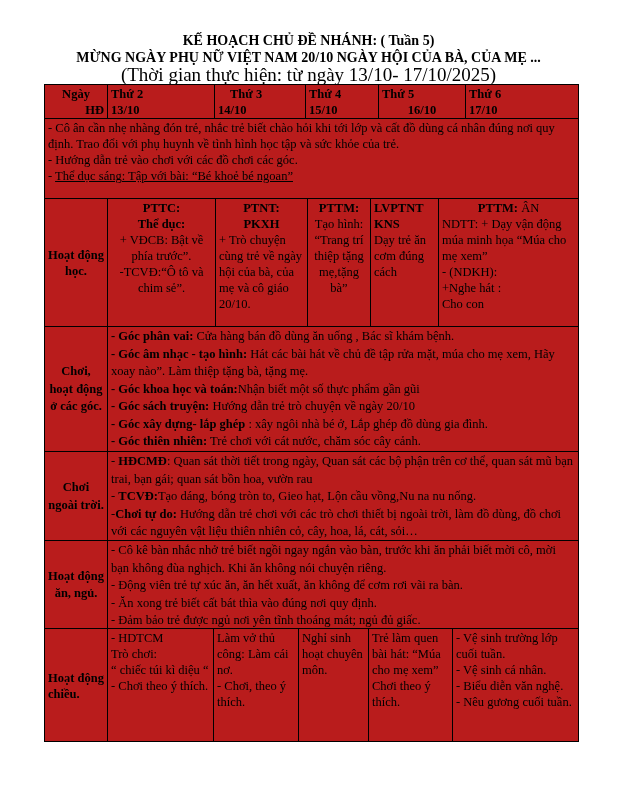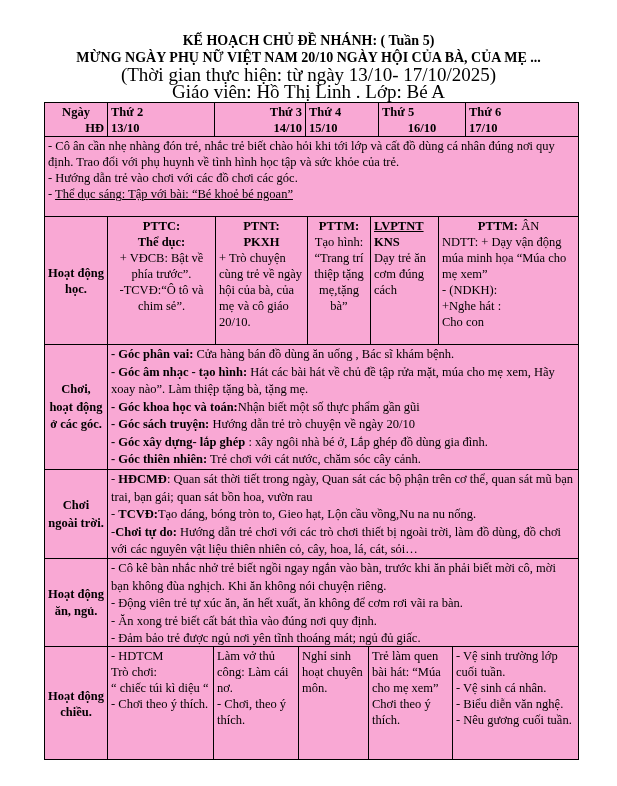--- a/index.html
+++ b/index.html
@@ -5,23 +5,23 @@
   html,body { margin:0; padding:0; background:#e8e8e8; }
   .page {
     width:617px; height:786px; margin:0 auto; background:#ffffff;
     font-family:"Liberation Serif","DejaVu Serif",serif; color:#000;
     position:relative; overflow:hidden;
   }
   .titles { padding-top:32px; text-align:center; }
   .title-main { font-size:14px; font-weight:bold; line-height:17px; }
   .title-sub  { font-size:19px; line-height:17px; }
   .tbl {
-    position:absolute; left:44px; top:102px; width:533px;
+    position:absolute; left:44px; top:84px; width:533px;
     border:1px solid #000; font-size:12.5px; line-height:16px;
-    background:#f9a8d4;
+    background:#b91c1c;
   }
   .trow { display:flex; border-bottom:1px solid #000; box-sizing:border-box; overflow:hidden; align-items:stretch; }
   .trow:last-child { border-bottom:none; }
   .tcell { box-sizing:border-box; border-right:1px solid #000; padding:1px 3px 0 3px; overflow:hidden; }
   .tcell:last-child { border-right:none; flex:1; }
   .tcell.vc { display:flex; flex-direction:column; justify-content:center; }
   .tline { min-height:16px; }
   .b { font-weight:bold; }
   .u { text-decoration:underline; }
 </style>
@@ -39,22 +39,22 @@
       <div class="trow" style="height: 34px;">
         <div class="tcell" style="width: 63px;">
           <div class="tline" style="text-align: center;"><span class="b">Ngày</span></div>
           <div class="tline" style="text-align: right;"><span class="b">HĐ</span></div>
         </div>
         <div class="tcell" style="width: 107px;">
           <div class="tline" style="text-align: left;"><span class="b">Thứ 2</span></div>
           <div class="tline" style="text-align: left;"><span class="b">13/10</span></div>
         </div>
         <div class="tcell" style="width: 91px;">
-          <div class="tline" style="text-align: right;"><span class="b">Thứ 3</span></div>
-          <div class="tline" style="text-align: right;"><span class="b">14/10</span></div>
+          <div class="tline" style="text-align: left; margin-left: 12px;"><span class="b">Thứ 3</span></div>
+          <div class="tline" style="text-align: left;"><span class="b">14/10</span></div>
         </div>
         <div class="tcell" style="width: 73px;">
           <div class="tline" style="text-align: left;"><span class="b">Thứ 4</span></div>
           <div class="tline" style="text-align: left;"><span class="b">15/10</span></div>
         </div>
         <div class="tcell" style="width: 87px;">
           <div class="tline" style="text-align: left;"><span class="b">Thứ 5</span></div>
           <div class="tline" style="text-align: center;"><span class="b">16/10</span></div>
         </div>
         <div class="tcell">
@@ -83,21 +83,21 @@
           <div class="tline" style="text-align: center;"><span class="b">PTNT:</span></div>
           <div class="tline" style="text-align: center;"><span class="b">PKXH</span></div>
           <div class="tline" style="text-align: left;"><span>+ Trò chuyện cùng trẻ về ngày hội của bà, của mẹ và cô giáo 20/10.</span></div>
         </div>
         <div class="tcell" style="width: 63px;">
           <div class="tline" style="text-align: center;"><span class="b">PTTM:</span></div>
           <div class="tline" style="text-align: center;"><span>Tạo hình:</span></div>
           <div class="tline" style="text-align: center;"><span>“Trang trí thiệp tặng mẹ,tặng bà”</span></div>
         </div>
         <div class="tcell" style="width: 68px;">
-          <div class="tline" style="text-align: left; text-decoration: underline;"><span class="b">LVPTNT</span></div>
+          <div class="tline" style="text-align: left;"><span class="b">LVPTNT</span></div>
           <div class="tline" style="text-align: left;"><span class="b">KNS</span></div>
           <div class="tline" style="text-align: left;"><span>Dạy trẻ ăn cơm đúng cách</span></div>
         </div>
         <div class="tcell">
           <div class="tline" style="text-align: center;"><span class="b">PTTM:</span><span> ÂN</span></div>
           <div class="tline" style="text-align: left;"><span>NDTT: + Dạy vận động múa minh họa “Múa cho mẹ xem”</span></div>
           <div class="tline" style="text-align: left;"><span>- (NDKH):</span></div>
           <div class="tline" style="text-align: left;"><span>+Nghe hát :</span></div>
           <div class="tline" style="text-align: left;"><span>Cho con</span></div>
         </div>
@@ -131,21 +131,21 @@
         </div>
         <div class="tcell">
           <div class="tline" style="text-align: left;"><span>- Cô kê bàn nhắc nhở trẻ biết ngồi ngay ngắn vào bàn, trước khi ăn phải biết mời cô, mời bạn không đùa nghịch. Khi ăn không nói chuyện riêng.</span></div>
           <div class="tline" style="text-align: left;"><span>- Động viên trẻ tự xúc ăn, ăn hết xuất, ăn không để cơm rơi vãi ra bàn.</span></div>
           <div class="tline" style="text-align: left;"><span>- Ăn xong trẻ biết cất bát thìa vào đúng nơi quy định.</span></div>
           <div class="tline" style="text-align: left;"><span>- Đảm bảo trẻ được ngủ nơi yên tĩnh thoáng mát; ngủ đủ giấc.</span></div>
         </div>
       </div>
       <div class="trow" style="height: 112px;">
         <div class="tcell vc" style="width: 63px;">
-          <div class="tline" style="text-align: center;"><span class="b">Hoạt động chiều.</span></div>
+          <div class="tline" style="text-align: left;"><span class="b">Hoạt động chiều.</span></div>
         </div>
         <div class="tcell" style="width: 106px;">
           <div class="tline" style="text-align: left;"><span>- HDTCM</span></div>
           <div class="tline" style="text-align: left;"><span>Trò chơi:</span></div>
           <div class="tline" style="text-align: left;"><span>“ chiếc túi kì diệu “</span></div>
           <div class="tline" style="text-align: left;"><span>- Chơi theo ý thích.</span></div>
         </div>
         <div class="tcell" style="width: 85px;">
           <div class="tline" style="text-align: left;"><span>Làm vở thủ công: Làm cái nơ.</span></div>
           <div class="tline" style="text-align: left; font-family: Liberation Serif, serif;"><span>- Chơi, theo ý thích.</span></div>

